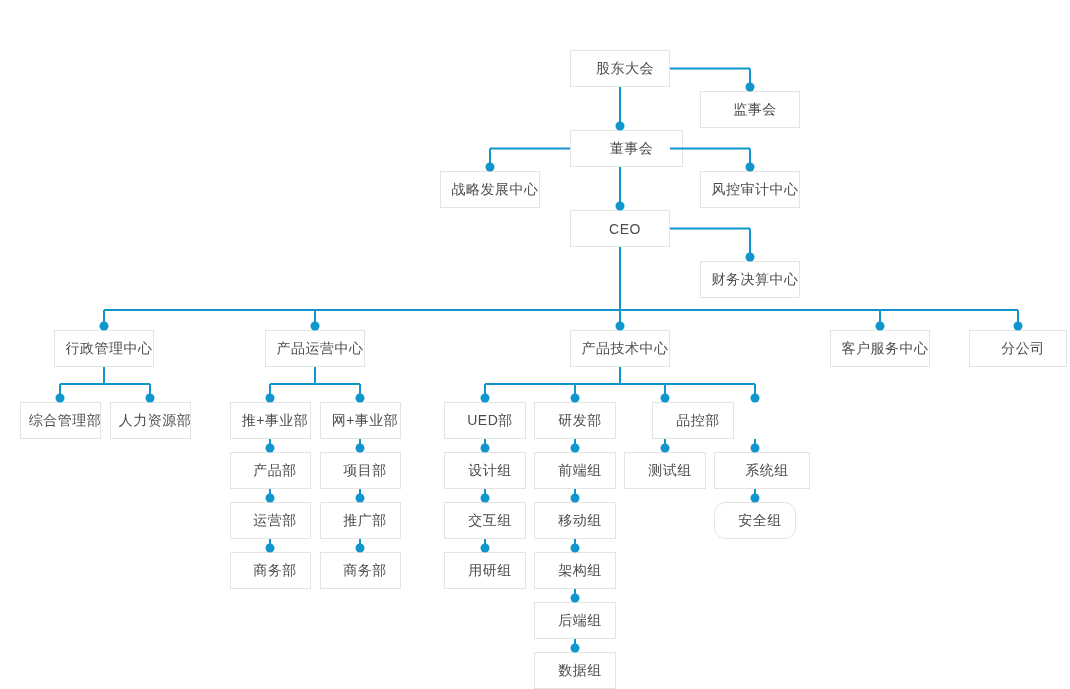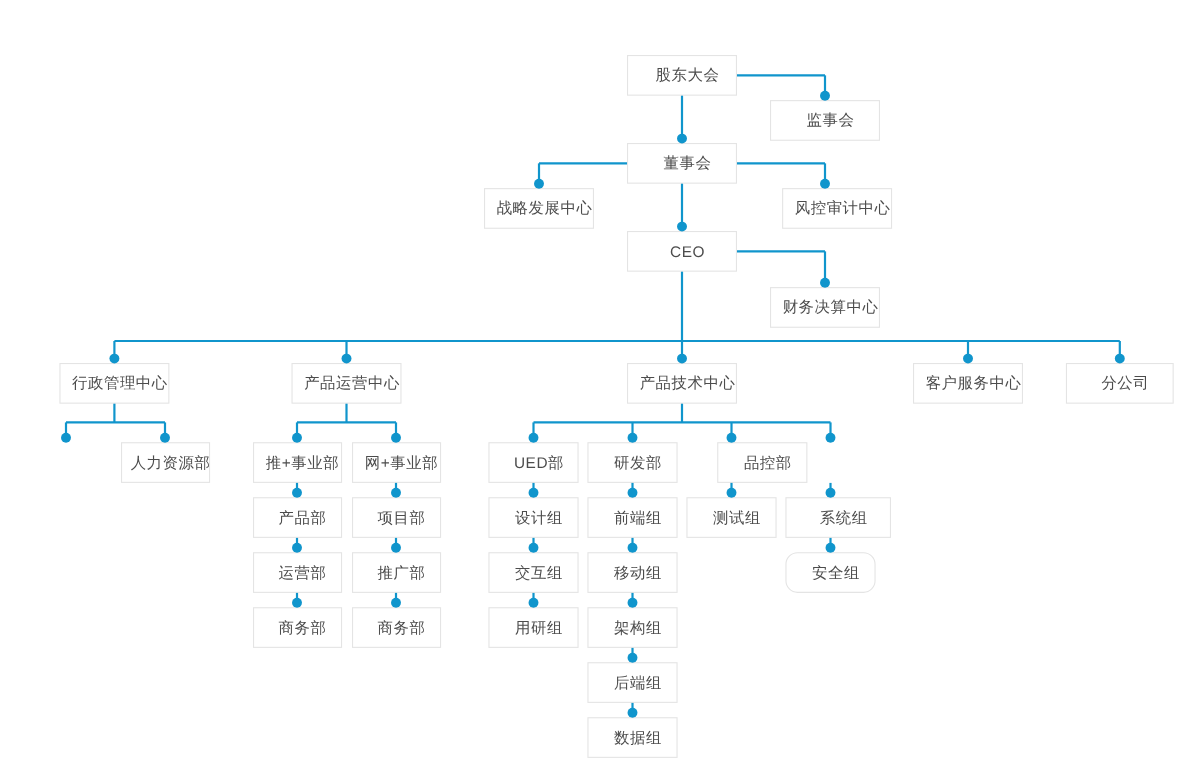--- a/index.html
+++ b/index.html
@@ -20,30 +20,31 @@
     padding-left:10px;
   }
   #wires{position:absolute;left:0;top:0;pointer-events:none;}
 </style>
 </head>
 <body>
 
 <div id="stage">
   <div class="node" style="left: 570px; top: 50px; width: 100px;">股东大会</div>
     <div class="node" style="left: 700px; top: 91px; width: 100px; text-align: center;">监事会</div>
-    <div class="node" style="left: 570px; top: 130px; width: 100px;">董事会</div>
+    <div class="node" style="left: 570px; top: 130px; width: 113px;">董事会</div>
     <div class="node" style="left: 440px; top: 171px; width: 100px;">战略发展中心</div>
-    <div class="node" style="left: 700px; top: 171px; width: 100px; margin-left: 11px;">风控审计中心</div>
+    <div class="node" style="left: 700px; top: 171px; width: 100px;">风控审计中心</div>
     <div class="node" style="left: 570px; top: 210px; width: 100px;">CEO</div>
     <div class="node" style="left: 700px; top: 261px; width: 100px;">财务决算中心</div>
     <div class="node" style="left: 54px; top: 330px; width: 100px;">行政管理中心</div>
     <div class="node" style="left: 265px; top: 330px; width: 100px;">产品运营中心</div>
     <div class="node" style="left: 570px; top: 330px; width: 100px;">产品技术中心</div>
     <div class="node" style="left: 830px; top: 330px; width: 100px;">客户服务中心</div>
     <div class="node" style="left: 969px; top: 330px; width: 98px;">分公司</div>
+    <div class="node" style="left: 19.5px; top: 402px; width: 81px;">综合管理部</div>
     <div class="node" style="left: 109.5px; top: 402px; width: 81px;">人力资源部</div>
     <div class="node" style="left: 229.5px; top: 402px; width: 81px;">推+事业部</div>
     <div class="node" style="left: 319.5px; top: 402px; width: 81px;">网+事业部</div>
     <div class="node" style="left: 229.5px; top: 452px; width: 81px;">产品部</div>
     <div class="node" style="left: 229.5px; top: 502px; width: 81px;">运营部</div>
     <div class="node" style="left: 229.5px; top: 552px; width: 81px;">商务部</div>
     <div class="node" style="left: 319.5px; top: 452px; width: 81px;">项目部</div>
     <div class="node" style="left: 319.5px; top: 502px; width: 81px;">推广部</div>
     <div class="node" style="left: 319.5px; top: 552px; width: 81px;">商务部</div>
     <div class="node" style="left: 444px; top: 402px; width: 82px;">UED部</div>

